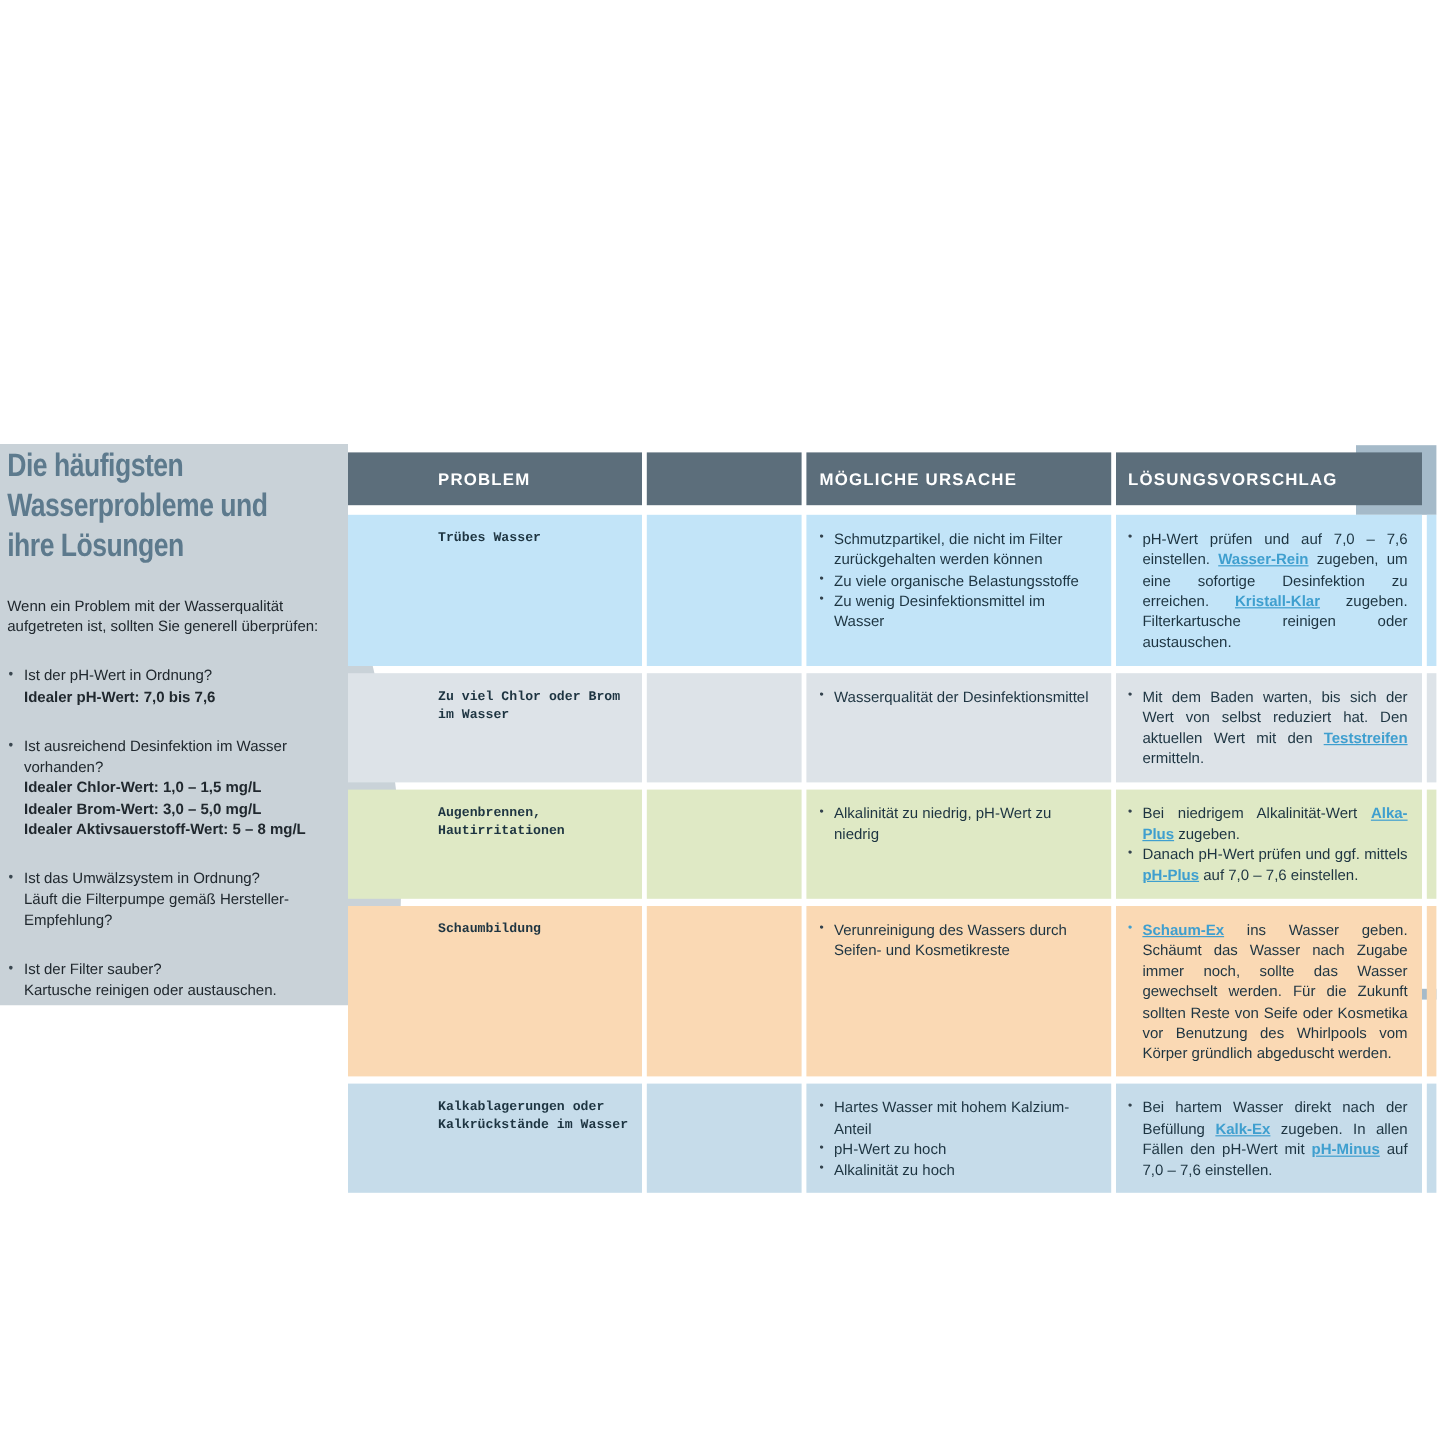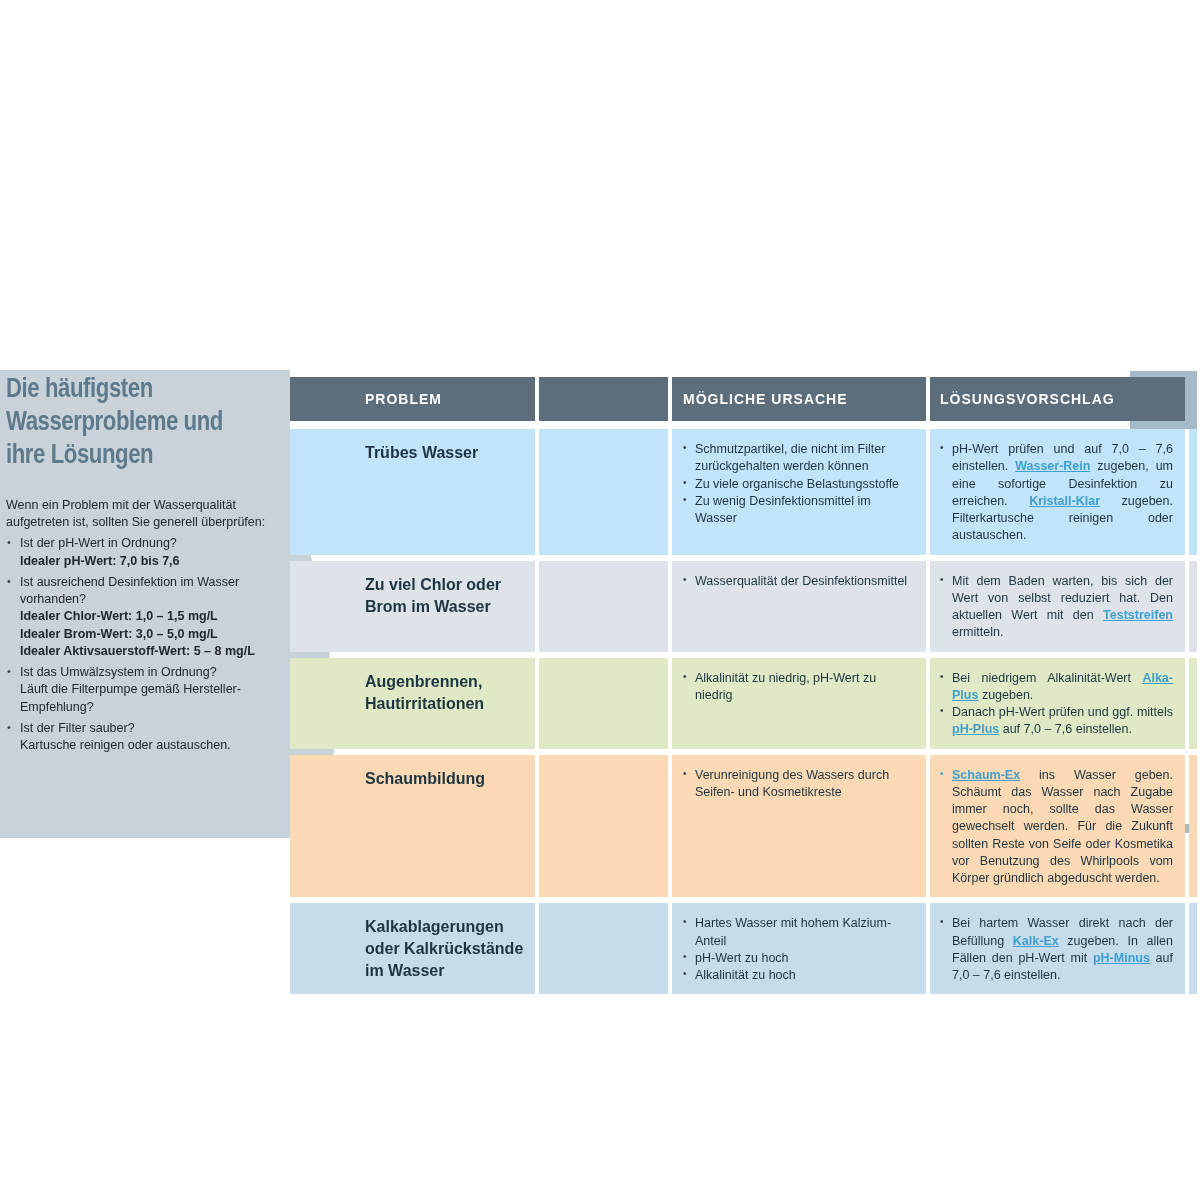--- a/index.html
+++ b/index.html
@@ -21,21 +21,21 @@
   .sidebar-title{
     margin:0;font-size:27px;font-weight:bold;line-height:1.22;
     color:var(--title,#5d7a8d);white-space:pre-line;
     transform:scaleX(0.82);transform-origin:left top;letter-spacing:-0.5px;
     width:122%;
   }
   .sidebar-intro{
     margin:26px 0 0 0;font-size:12.5px;line-height:1.38;color:#20282e;
   }
   .check-list{list-style:none;margin:2px 0 0 0;padding:0;font-size:12.5px;line-height:1.38;color:#20282e;}
-  .check-list li{position:relative;padding-left:14px;margin-top:4px;}
+  .check-list li{position:relative;padding-left:14px;margin-top:24px;}
   .check-list li::before{content:"•";position:absolute;left:1px;top:0;font-size:11px;color:#3a4750;}
   .check-list .b{font-weight:bold;}
 
   
   .board{position:absolute;left:290px;top:377px;width:944px;}
   .thead{display:flex;gap:4px;height:44px;}
   .cell{box-sizing:border-box;}
   .c1{width:245px;}
   .c2{width:129px;}
   .c3{width:254px;}
@@ -55,22 +55,22 @@
   .row{display:flex;gap:4px;}
   .row + .row{margin-top:6px;}
   .row .cell{background:var(--row-bg,#eee);}
   .row-1{min-height:79px;}
   .row-2{min-height:56px;}
   .row-3{min-height:81px;}
   .row-4{min-height:88px;}
   .row-5{min-height:67px;}
 
   .cell.problem{
-    padding:13px 10px 10px 75px;font-weight:bold;font-size:16px;
-    line-height:1.38;color:var(--ink,#1d3441);
+    padding:13px 10px 10px 75px;font-weight:bold;font-size:11px;
+    line-height:1.38;color:var(--ink,#1d3441);font-family:Liberation Mono, monospace;
   }
   .cell.cause{padding:12px 12px 10px 11px;}
   .cell.solution{padding:12px 12px 10px 10px;}
   ul.items{list-style:none;margin:0;padding:0;font-size:12.5px;line-height:1.38;color:var(--ink,#1d3441);}
   ul.items li{position:relative;padding-left:12px;}
   ul.items li::before{content:"•";position:absolute;left:0;top:0;font-size:10px;color:#33424d;}
   ul.items.justify li{text-align:justify;}
   ul.items li.lead-hl::before{color:var(--accent,#3f9fcf);}
   .hl{color:var(--accent,#3f9fcf);font-weight:bold;text-decoration:underline;}
 </style>

